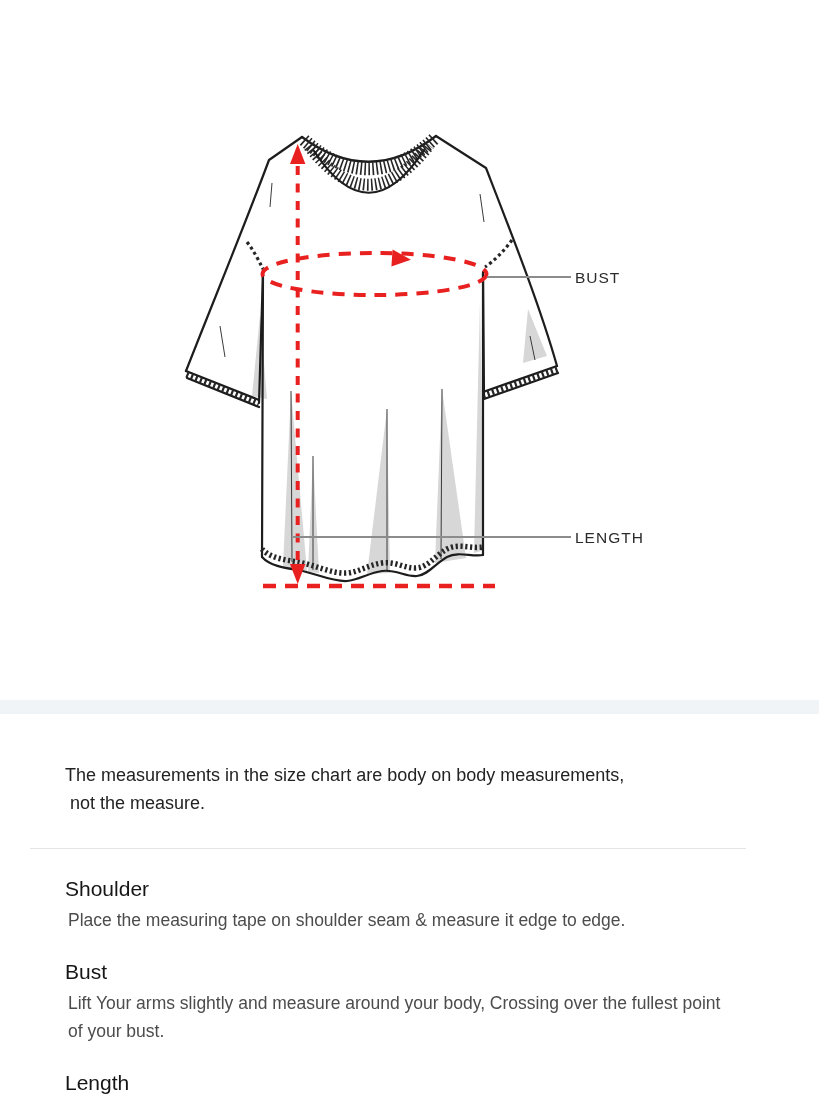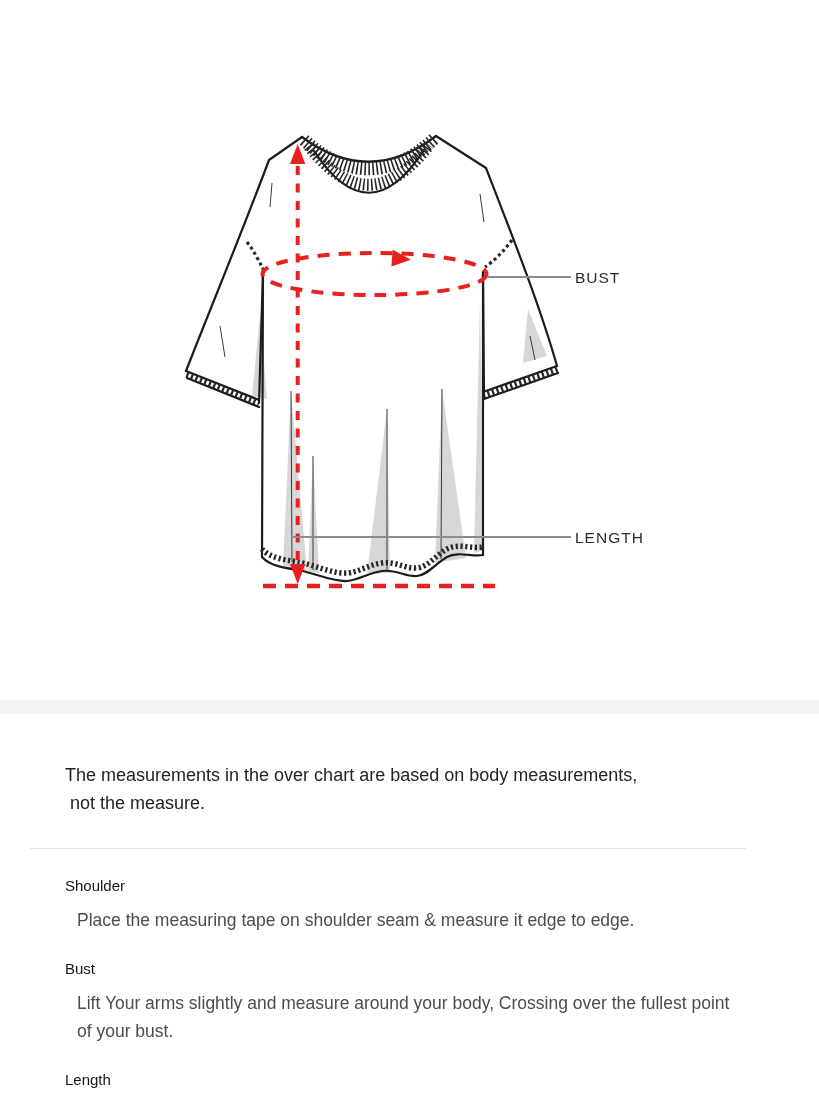--- a/index.html
+++ b/index.html
@@ -22,22 +22,22 @@
   .lbl-text{fill:var(--label-text,#2b2b2b);font-family:"Liberation Sans",sans-serif;
             font-size:15.5px;letter-spacing:1px;}
 
   .section-band{width:819px;height:14px;background:var(--section-band,#f1f4f6);}
 
   .content{padding:47px 70px 0 65px;}
   .note{margin:0;font-size:18px;line-height:28px;color:var(--note-text,#232323);white-space:pre-wrap;}
   .divider{border:0;border-top:1px solid var(--divider,#e4e4e4);margin:31px 0 0 -35px;width:716px;height:0;}
   .sections{margin-top:28px;}
   .m-section + .m-section{margin-top:26px;}
-  .m-section h3{margin:0 0 5px 0;font-size:15px;font-weight:400;color:var(--heading-text,#161616);}
-  .m-section p{margin:12px;font-size:17.5px;line-height:28px;color:var(--body-text,#4c4c4c);max-width:655px;}
+  .m-section h3{margin:0 0 5px 0;font-size:21px;font-weight:400;color:var(--heading-text,#161616);}
+  .m-section p{margin:3px;font-size:17.5px;line-height:28px;color:var(--body-text,#4c4c4c);max-width:655px;}
 </style>
 </head>
 <body>
 
 <div class="diagram-wrap">
   <svg viewBox="0 0 819 700" width="819" height="700">
 
     <g>
       <path class="shade" d="M260,315 L252,396 L267,399 Z"></path>
       <path class="shade" d="M291,391 L283,567 L307,571 Z"></path>
@@ -106,21 +106,21 @@
       <text class="lbl-text" x="575" y="283">BUST</text>
       <path class="lbl-line" d="M293,537 L571,537"></path>
       <text class="lbl-text" x="575" y="543">LENGTH</text>
     </g>
   </svg>
 </div>
 
 <div class="section-band"></div>
 
 <div class="content">
-  <p class="note"><span>The measurements in the over chart are based on body measurements,</span><br><span> not the measure.</span></p>
+  <p class="note"><span>The measurements in the size chart are body on body measurements,</span><br><span> not the measure.</span></p>
 
   <hr class="divider">
 
   <div class="sections">
     <section class="m-section">
       <h3>Shoulder</h3>
       <p>Place the measuring tape on shoulder seam &amp; measure it edge to edge.</p>
     </section>
     <section class="m-section">
       <h3>Bust</h3>

